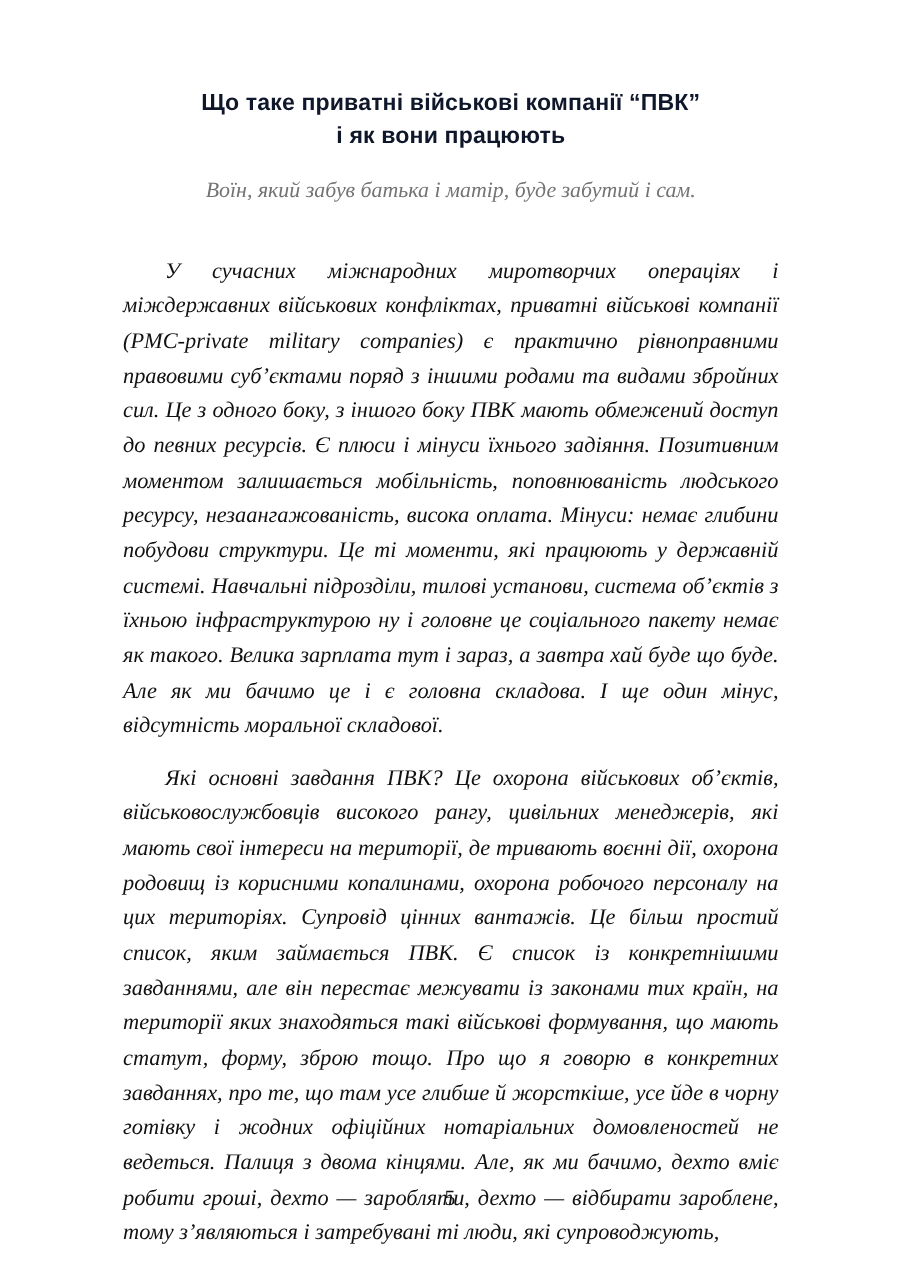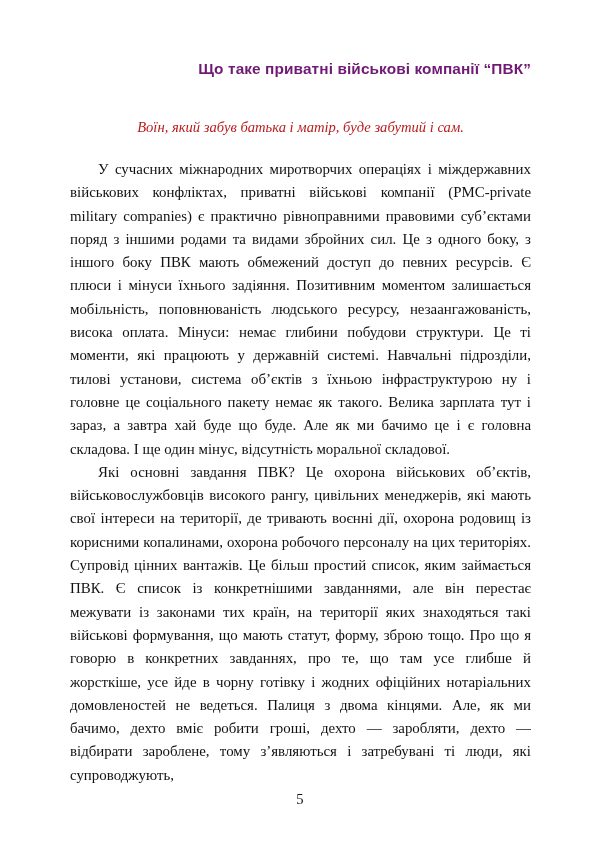--- a/index.html
+++ b/index.html
@@ -19,77 +19,79 @@
     position: relative;
     width: 600px;
     height: 849px;
     box-sizing: border-box;
   }
   .title-block {
     position: absolute;
     left: 70px;
     top: 58px;
     width: 461px;
-    text-align: right;
+    text-align: center;
     font-family: "Liberation Sans", "DejaVu Sans", sans-serif;
     font-weight: bold;
     font-size: 15.4px;
     line-height: 22px;
     letter-spacing: 0.1px;
-    color: #701a75;
+    color: #0f172a;
   }
   .title-line {
     display: block;
     white-space: nowrap;
   }
   .epigraph {
     position: absolute;
     left: 70px;
     top: 117px;
     width: 461px;
     text-align: center;
     font-style: italic;
     font-size: 14.6px;
     line-height: 20px;
-    color: #b91c1c;
+    color: #737373;
   }
   .body-text {
     position: absolute;
     left: 70px;
     top: 158px;
     width: 461px;
     text-align: justify;
     text-justify: inter-word;
     font-size: 14.9px;
     line-height: 23.3px;
     color: #111111;
     hyphens: none;
   }
   .body-text p {
-    margin: 0;
+    margin: 12px;
     text-indent: 28px;
     text-align: justify;
+    font-style: italic;
   }
   .page-number {
     position: absolute;
     left: 0;
     top: 791px;
     width: 600px;
     text-align: center;
     font-size: 14.6px;
     color: #111111;
   }
 </style>
 </head>
 <body>
 
 <div class="page">
 
   <div class="title-block">
     <span class="title-line">Що таке приватні військові компанії “ПВК”</span>
+    <span class="title-line">і як вони працюють</span>
   </div>
 
   <div class="epigraph">Воїн, який забув батька і матір, буде забутий і сам.</div>
 
   <div class="body-text">
     <p>У сучасних міжнародних миротворчих операціях і міждержавних військових конфліктах, приватні військові компанії (PMC-private military companies) є практично рівноправними правовими суб’єктами поряд з іншими родами та видами збройних сил. Це з одного боку, з іншого боку ПВК мають обмежений доступ до певних ресурсів. Є плюси і мінуси їхнього задіяння. Позитивним моментом залишається мобільність, поповнюваність людського ресурсу, незаангажованість, висока оплата. Мінуси: немає глибини побудови структури. Це ті моменти, які працюють у державній системі. Навчальні підрозділи, тилові установи, система об’єктів з їхньою інфраструктурою ну і головне це соціального пакету немає як такого. Велика зарплата тут і зараз, а завтра хай буде що буде. Але як ми бачимо це і є головна складова. І ще один мінус, відсутність моральної складової.</p>
     <p>Які основні завдання ПВК? Це охорона військових об’єктів, військовослужбовців високого рангу, цивільних менеджерів, які мають свої інтереси на території, де тривають воєнні дії, охорона родовищ із корисними копалинами, охорона робочого персоналу на цих територіях. Супровід цінних вантажів. Це більш простий список, яким займається ПВК. Є список із конкретнішими завданнями, але він перестає межувати із законами тих країн, на території яких знаходяться такі військові формування, що мають статут, форму, зброю тощо. Про що я говорю в конкретних завданнях, про те, що там усе глибше й жорсткіше, усе йде в чорну готівку і жодних офіційних нотаріальних домовленостей не ведеться. Палиця з двома кінцями. Але, як ми бачимо, дехто вміє робити гроші, дехто — заробляти, дехто — відбирати зароблене, тому з’являються і затребувані ті люди, які супроводжують,</p>
   </div>
 
   <div class="page-number">5</div>

